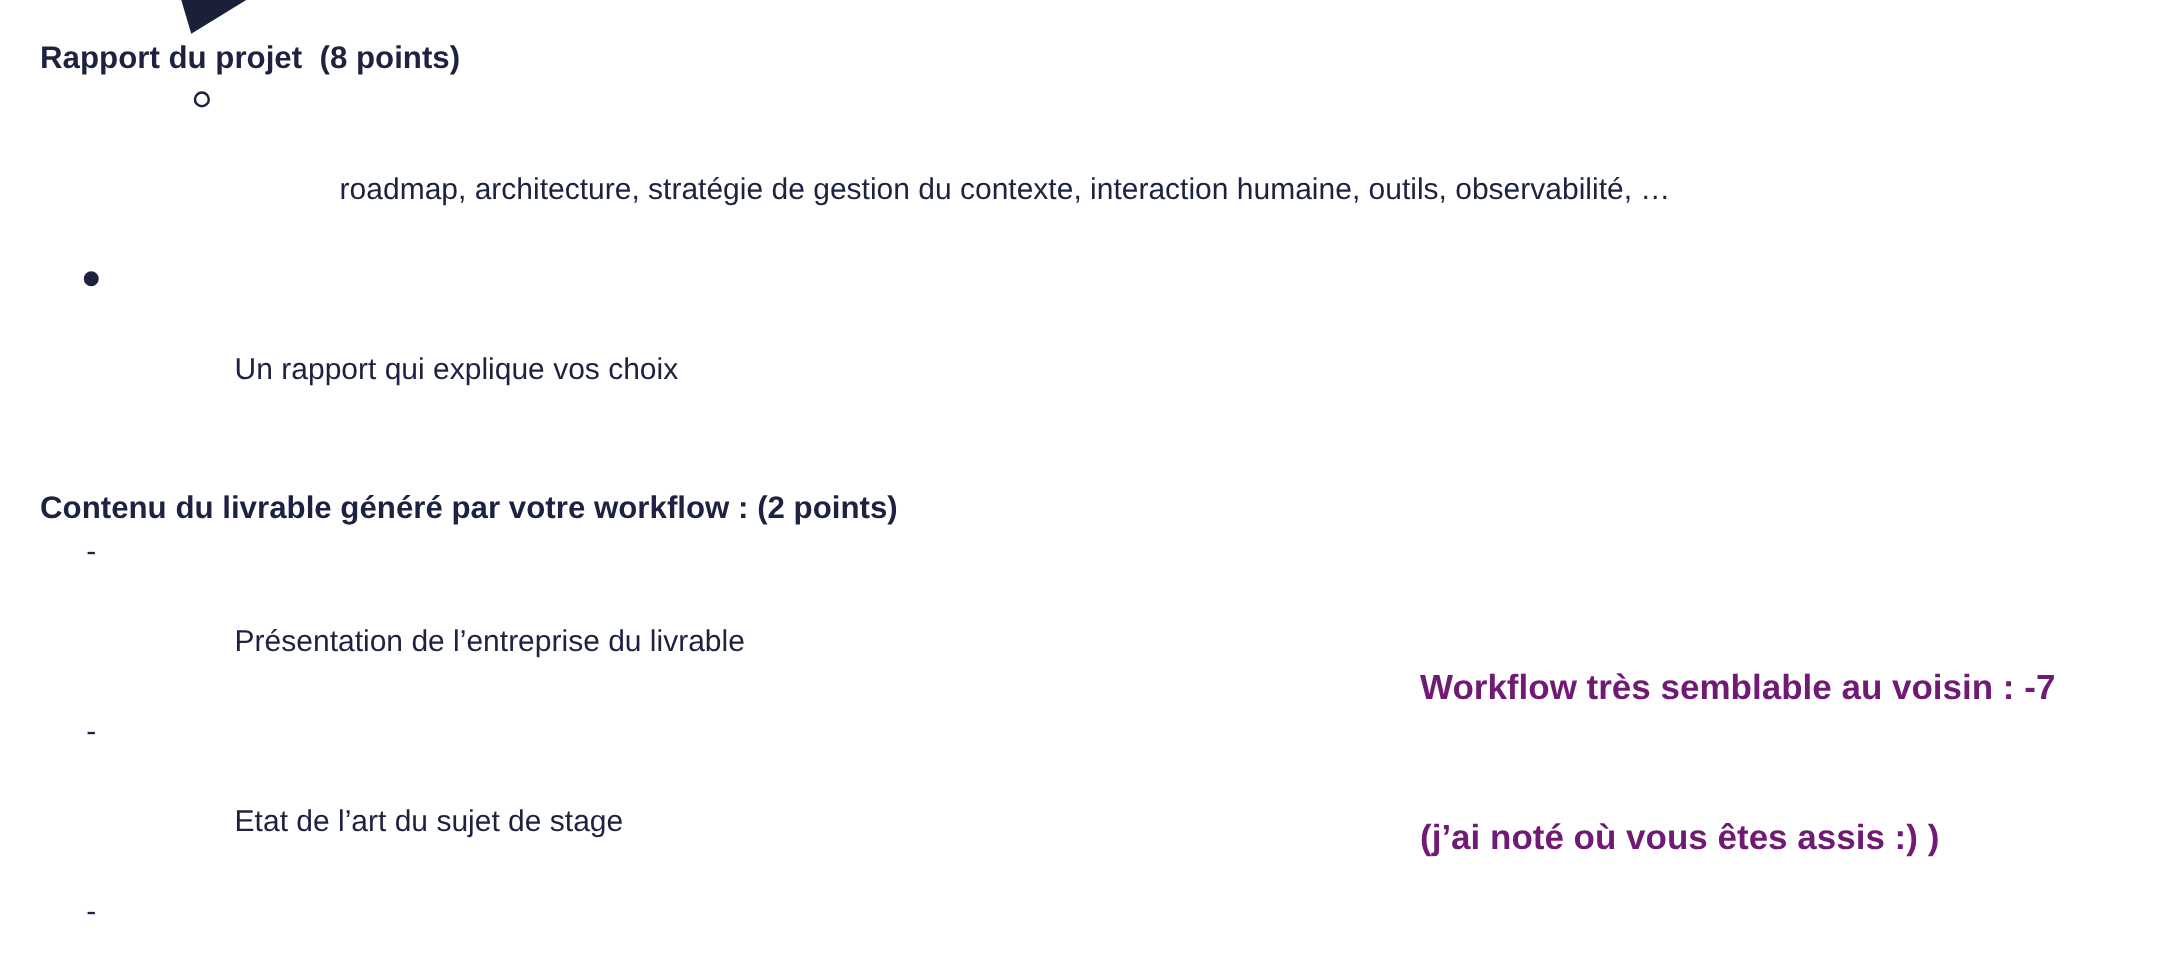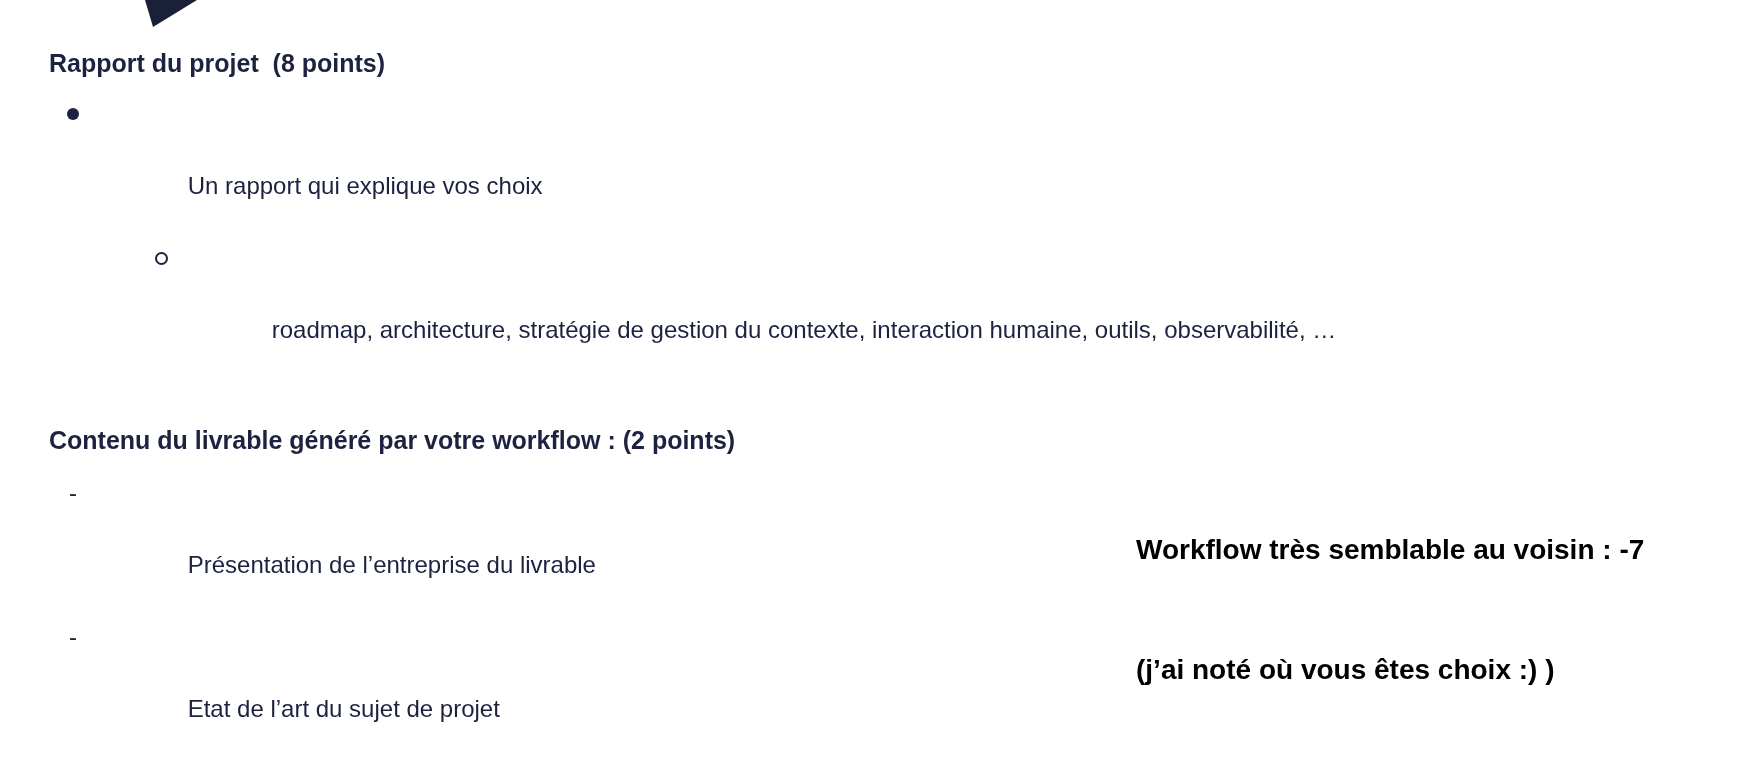--- a/index.html
+++ b/index.html
@@ -18,21 +18,21 @@
     top: 0;
   }
   .tri polygon { fill: #1a2038; }
   .content {
     position: absolute;
     left: 32px;
     top: 28px;
     width: 1100px;
   }
   .section-heading {
-    margin: 17px;
+    margin: 0;
     font-size: 25px;
     font-weight: 700;
     line-height: 36px;
     white-space: pre;
     color: #1c2240;
   }
   .rows { margin: 0; }
   .row {
     position: relative;
     font-size: 24px;
@@ -65,71 +65,71 @@
     background: transparent;
     vertical-align: 1px;
   }
   
   .sec-a .rows { margin-top: -2px; }
   .sec-b { margin-top: 38px; }
   .annotation {
     position: absolute;
     left: 1136px;
     top: 450px;
-    color: #000000;
+    color: #701a75;
     font-size: 28px;
     font-weight: 700;
     line-height: 40px;
     white-space: pre;
   }
 </style>
 </head>
 <body>
 
 <div id="canvas">
 
   <svg class="tri" width="60" height="28" viewBox="0 0 60 28">
     <polygon points="2,0 54,0 10,27"></polygon>
   </svg>
 
   <div class="content">
 
     <div class="section sec-a">
       <div class="section-heading">Rapport du projet  (8 points)</div>
       <div class="rows">
+        <div class="row lvl2">
+          <span class="marker"><span class="ring"></span></span>
+          <span class="item-text">roadmap, architecture, stratégie de gestion du contexte, interaction humaine, outils, observabilité, …</span>
+        </div>
         <div class="row">
           <span class="marker"><span class="disc"></span></span>
           <span class="item-text">Un rapport qui explique vos choix</span>
-        </div>
-        <div class="row lvl2">
-          <span class="marker"><span class="ring"></span></span>
-          <span class="item-text">roadmap, architecture, stratégie de gestion du contexte, interaction humaine, outils, observabilité, …</span>
         </div>
       </div>
     </div>
 
     <div class="section sec-b">
       <div class="section-heading">Contenu du livrable généré par votre workflow : (2 points)</div>
       <div class="rows">
         <div class="row">
           <span class="marker">-</span>
           <span class="item-text">Présentation de l’entreprise du livrable</span>
         </div>
         <div class="row">
           <span class="marker">-</span>
-          <span class="item-text">Etat de l’art du sujet de projet</span>
+          <span class="item-text">Etat de l’art du sujet de stage</span>
         </div>
         <div class="row">
           <span class="marker">-</span>
           
         </div>
 
       </div>
     </div>
 
   </div>
 
   <div class="annotation">
     <div>Workflow très semblable au voisin : -7</div>
-    <div>(j’ai noté où vous êtes choix :) )</div>
+    <div>(j’ai noté où vous êtes assis :) )</div>
   </div>
 
 </div>
 
 </body></html>

